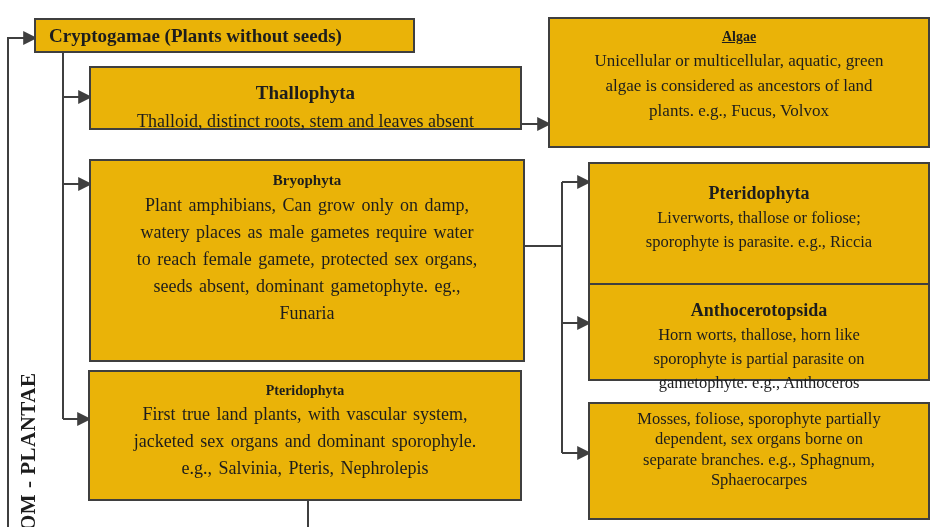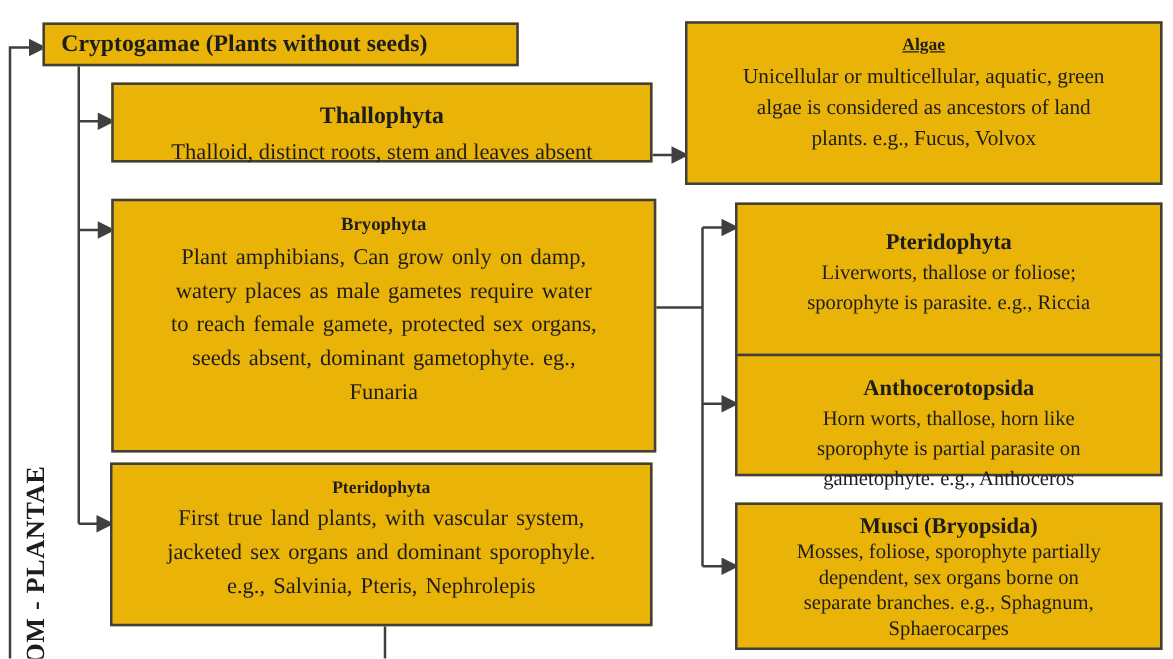--- a/index.html
+++ b/index.html
@@ -129,20 +129,19 @@
   </div>
 
   <div id="box-anthocerotopsida" class="box center-text">
     <div class="t">Anthocerotopsida</div>
     <div class="b">Horn worts, thallose, horn like
 sporophyte is partial parasite on
 gametophyte. e.g., Anthoceros</div>
   </div>
 
   <div id="box-musci" class="box center-text">
-    <div class="t">Musci (Bryopsida)</div>
     <div class="b">Mosses, foliose, sporophyte partially
 dependent, sex organs borne on
 separate branches. e.g., Sphagnum,
 Sphaerocarpes</div>
   </div>
 
 </div>
 
 </body></html>

